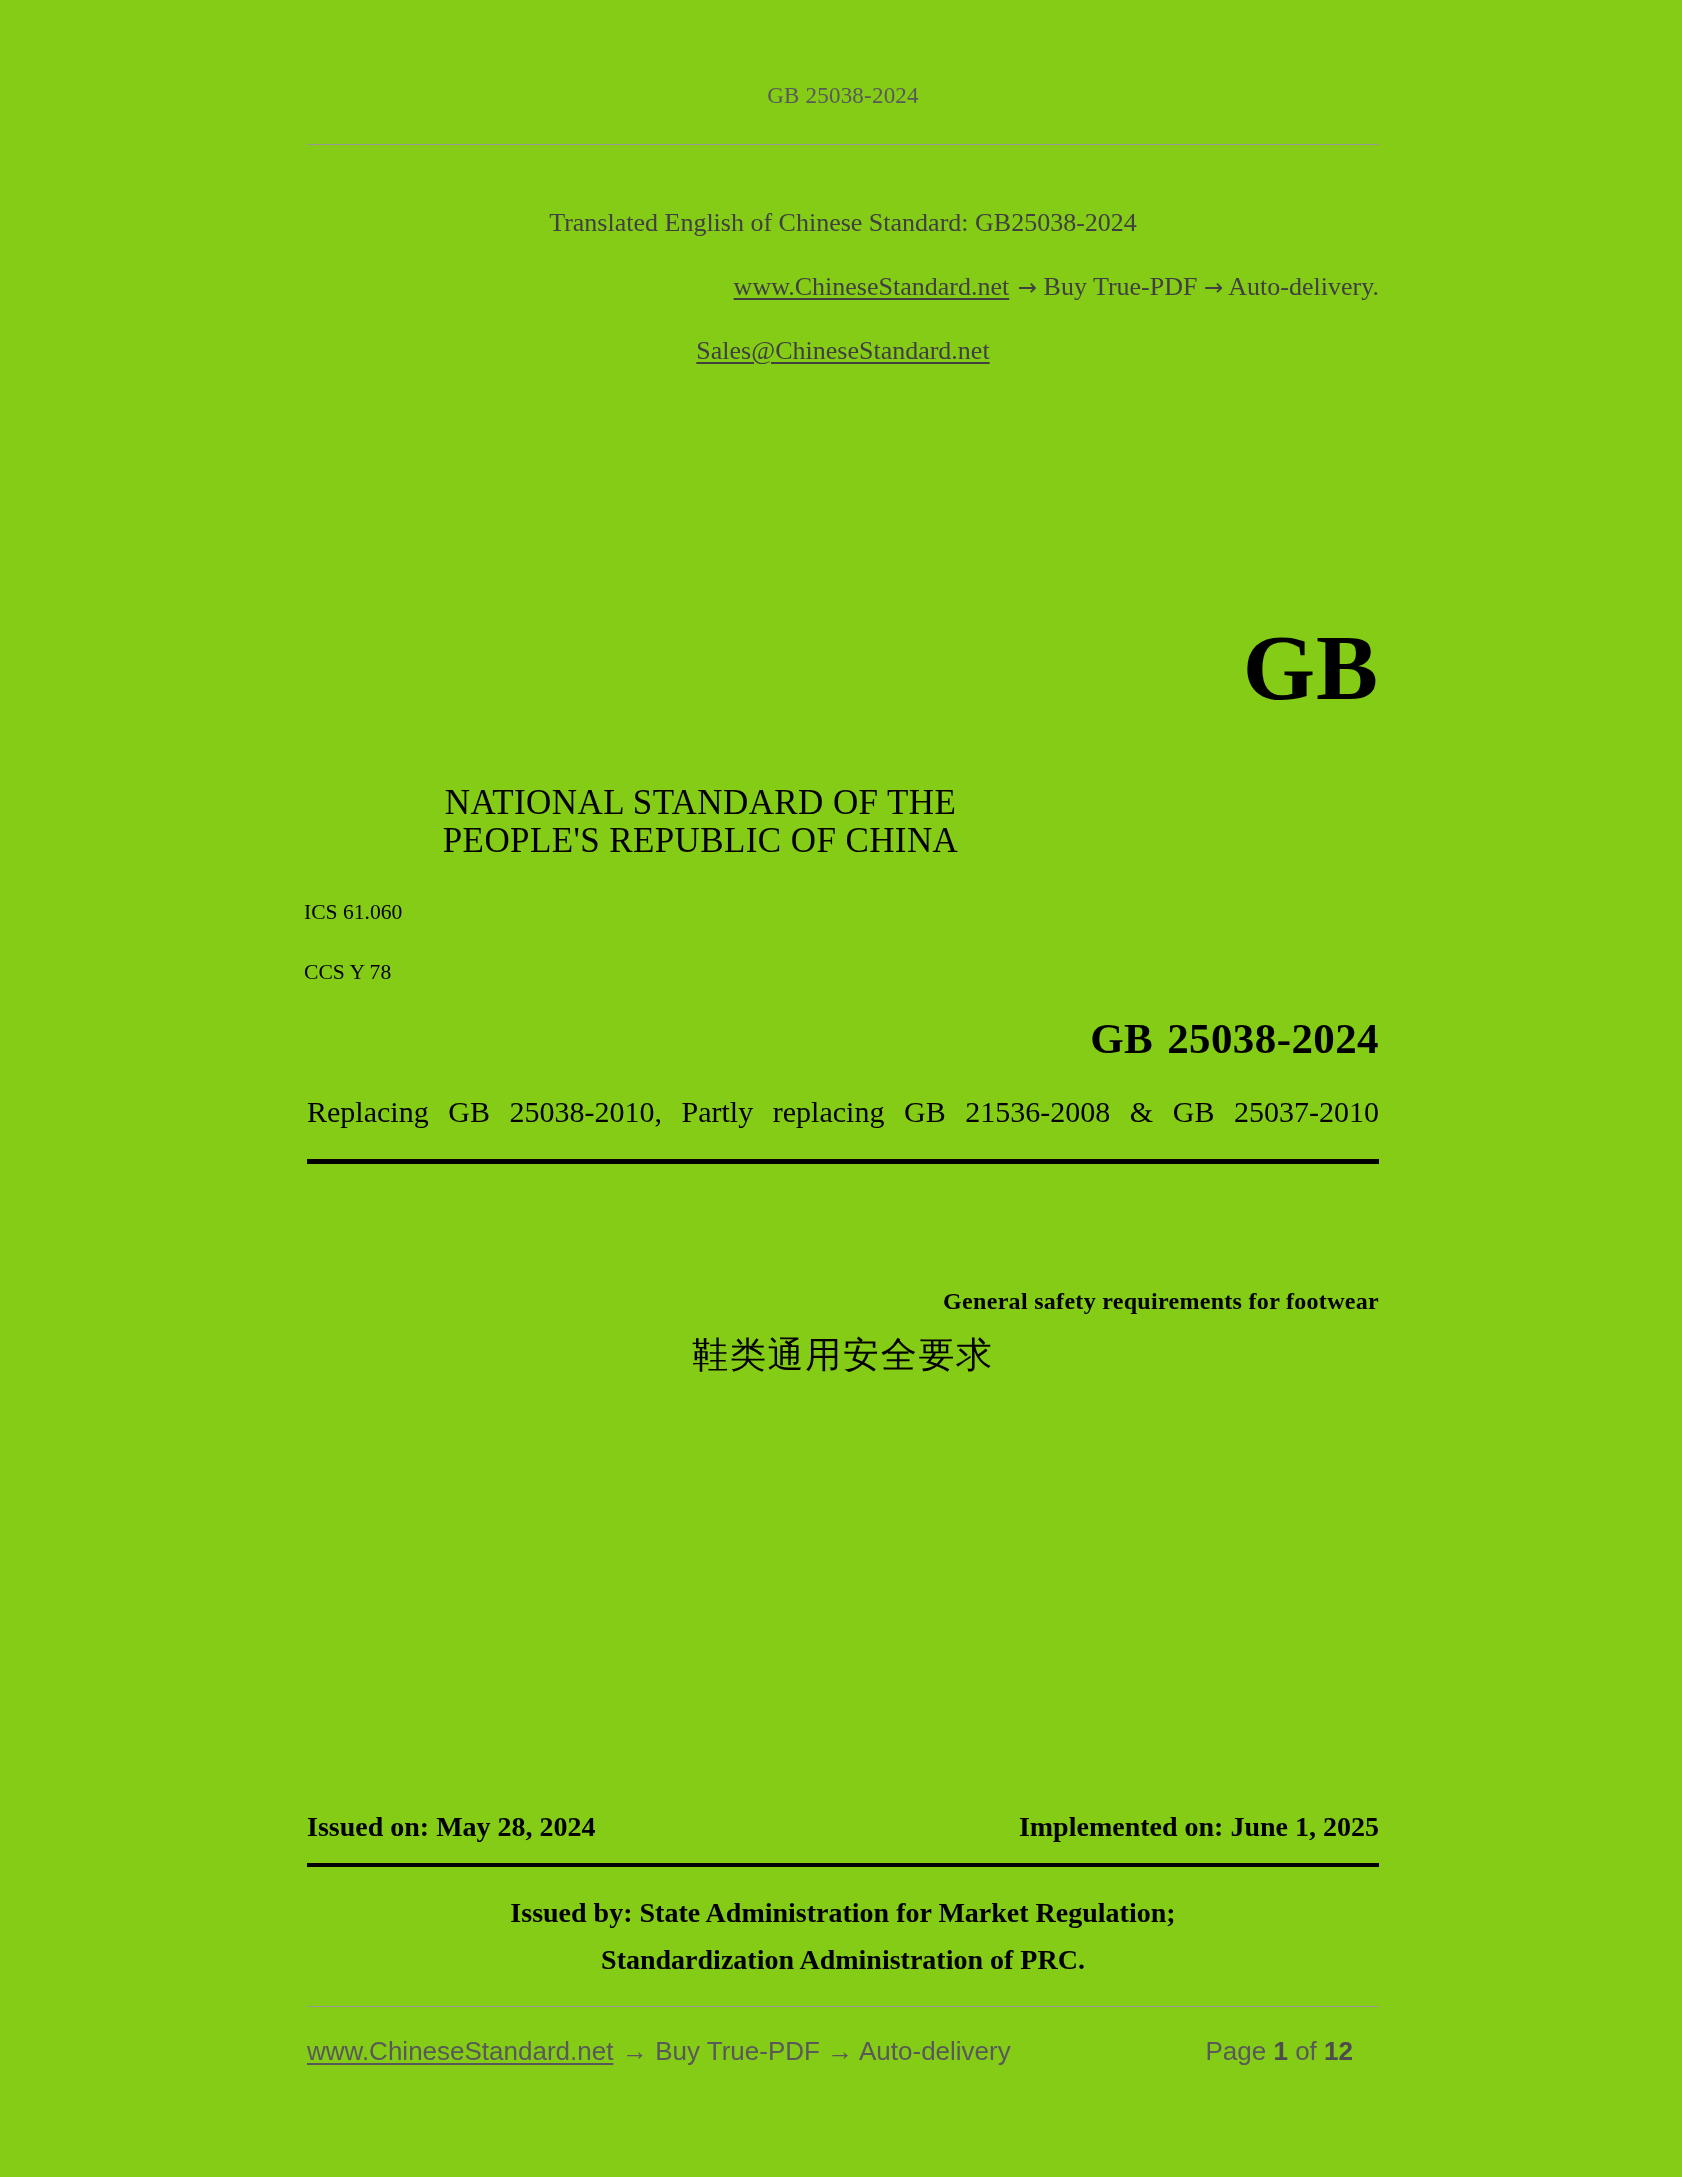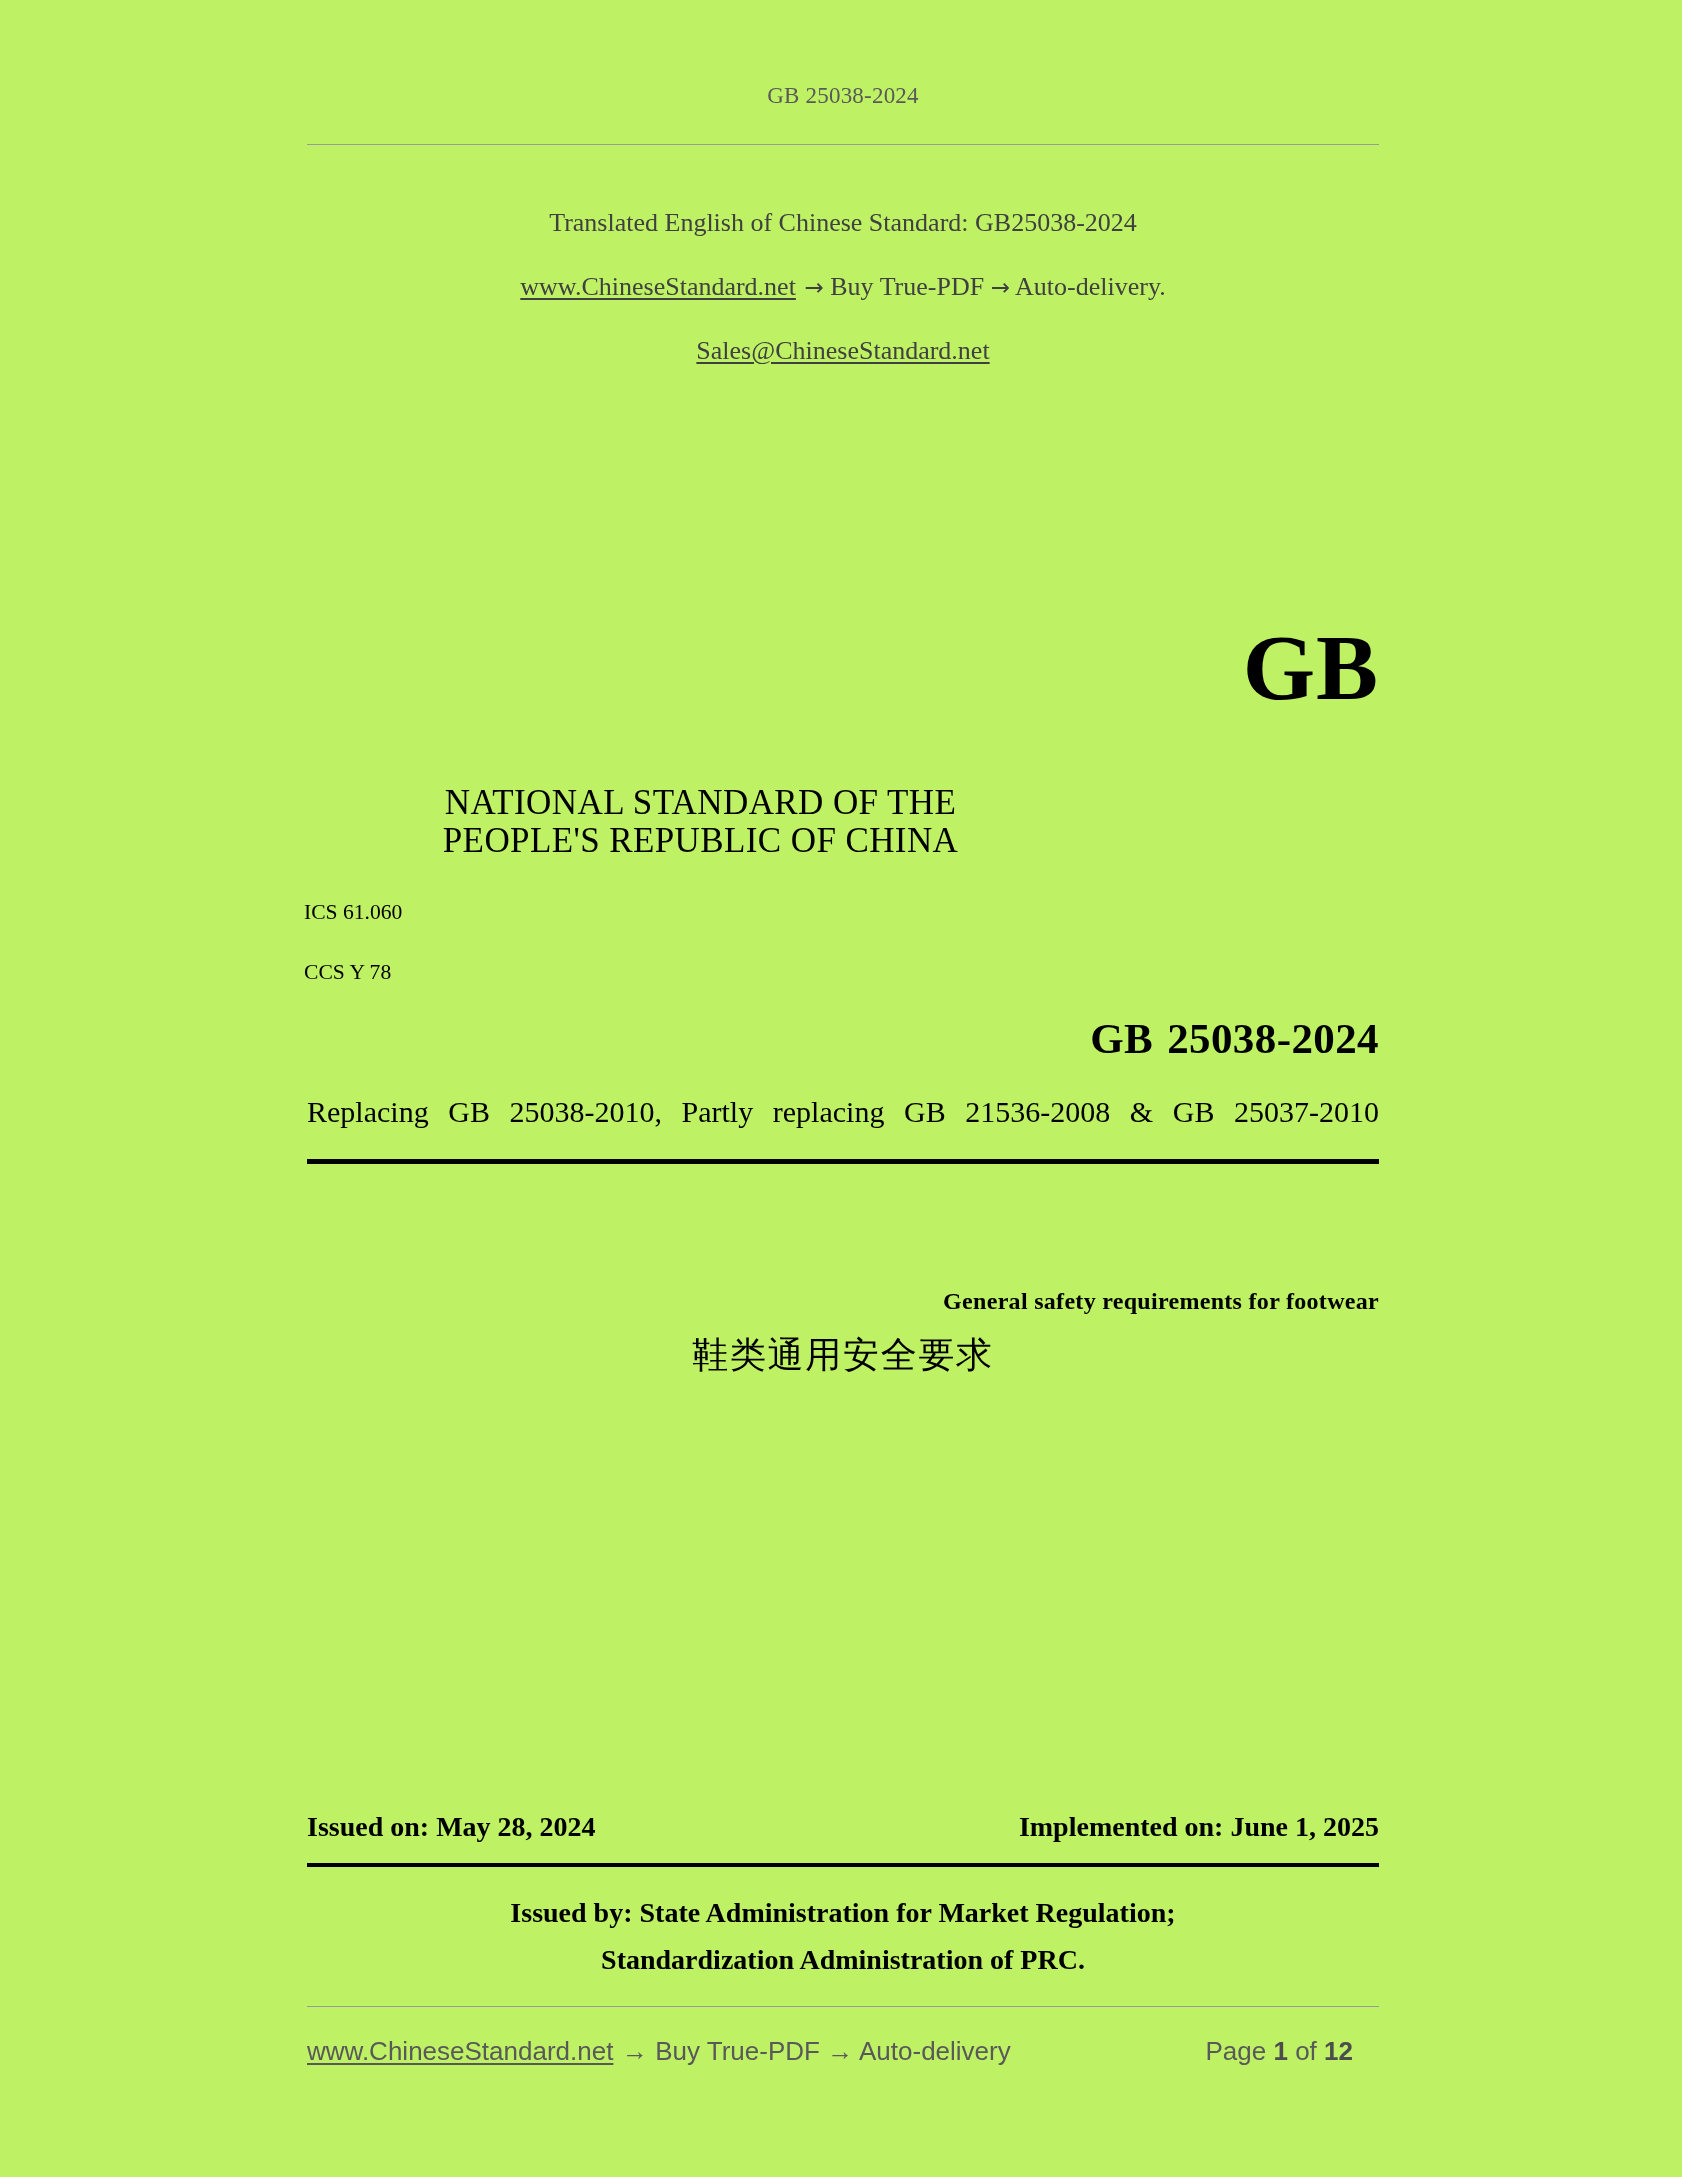--- a/index.html
+++ b/index.html
@@ -9,21 +9,21 @@
     background: #ffffff;
   }
   body {
     font-family: "Liberation Serif", "DejaVu Serif", serif;
     color: #000000;
   }
   .page {
     position: relative;
     width: 1683px;
     height: 2177px;
-    background: #bef264;
+    background: #84cc16;
     overflow: hidden;
   }
 
   
   .run-head {
     position: absolute;
     left: 307px;
     top: 83px;
     width: 1072px;
     text-align: center;
@@ -43,21 +43,21 @@
   
   .promo {
     position: absolute;
     left: 307px;
     width: 1072px;
     text-align: center;
     color: #404040;
     font-size: 26px;
   }
   .promo-1 { top: 208px; }
-  .promo-2 { top: 272px; }
+  .promo-2 { top: 272px; text-align: right; }
   .promo-3 { top: 336px; }
   .ulink {
     text-decoration: underline;
     text-underline-offset: 2.6px;
     color: #404040;
   }
   .arrow { font-family: "DejaVu Sans", sans-serif; font-size: 23px; }
 
   
   .gb-mark {

